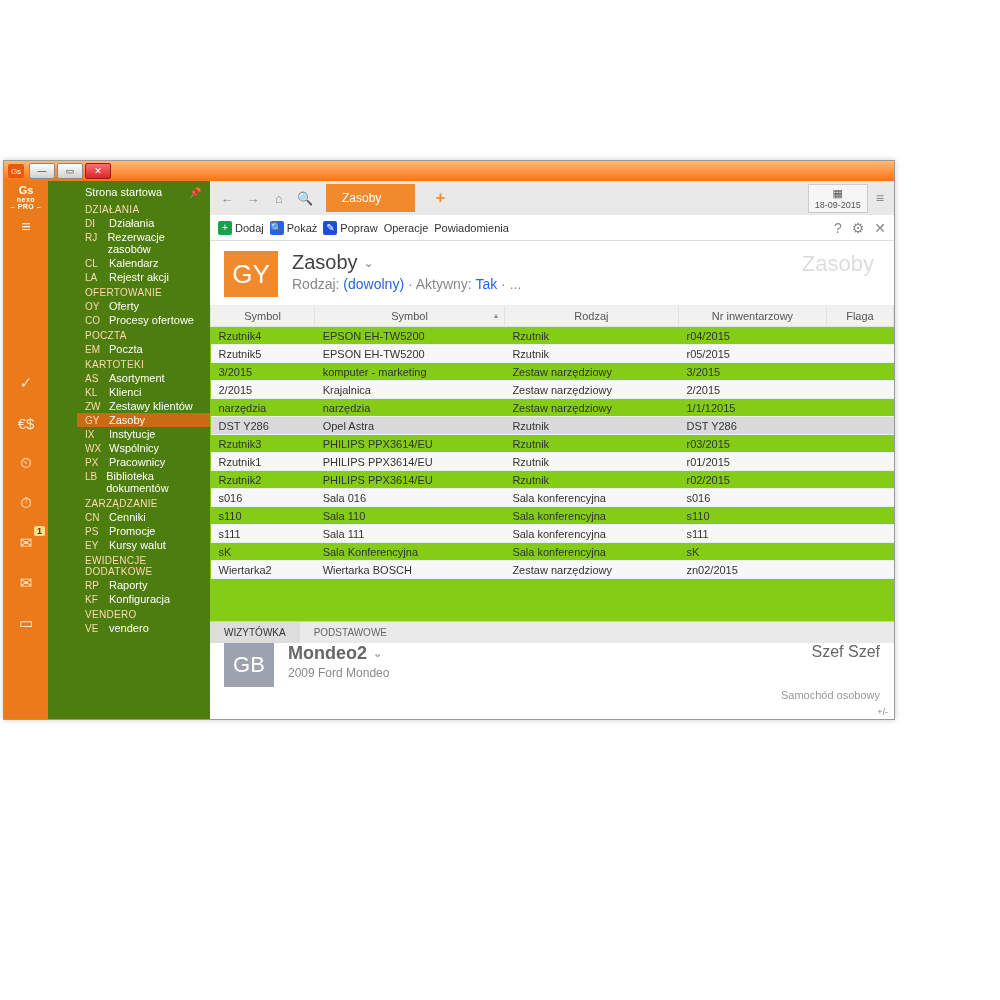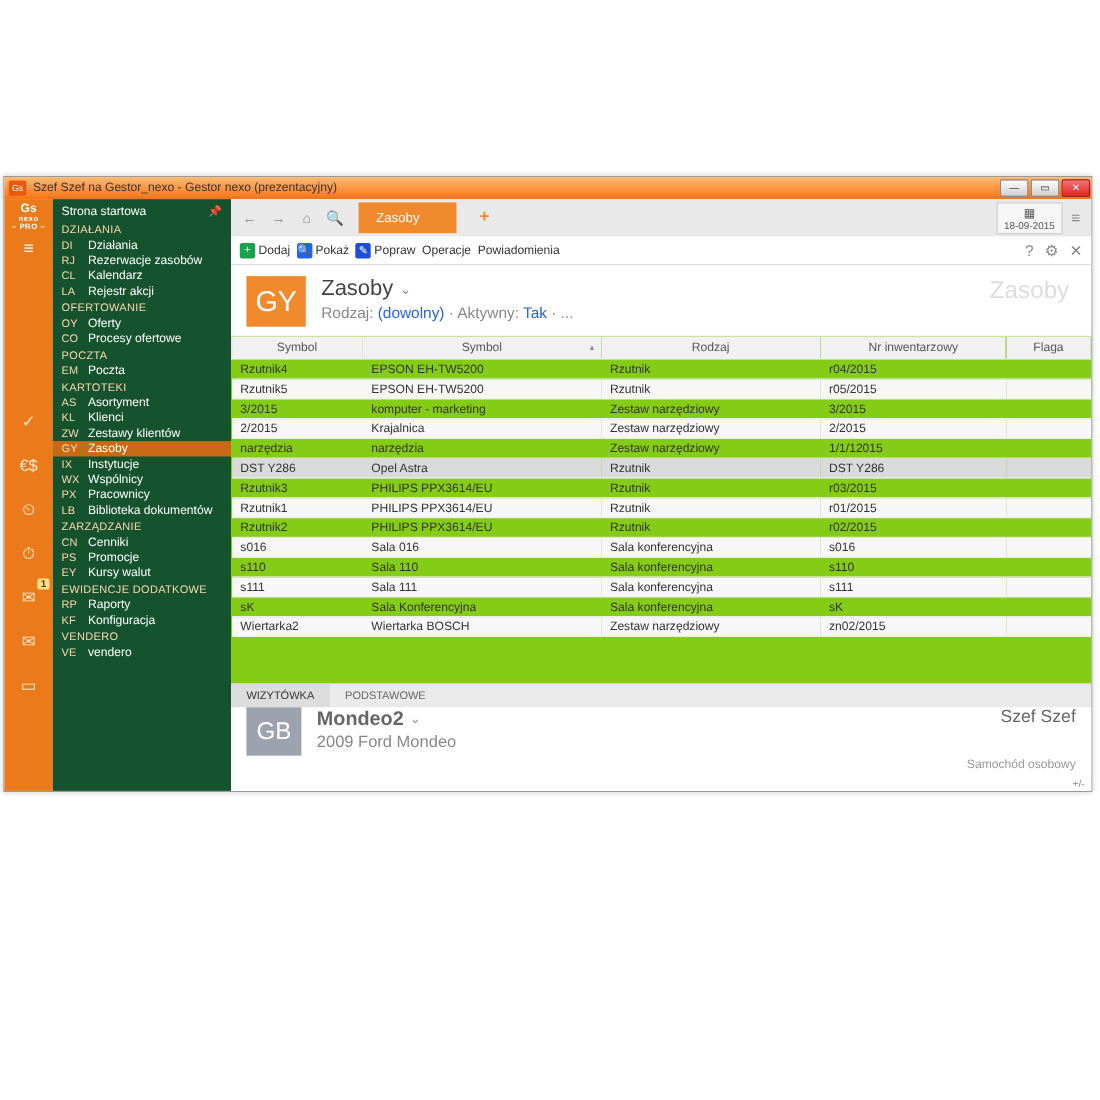--- a/index.html
+++ b/index.html
@@ -1,37 +1,37 @@
 <!DOCTYPE html>
 <html><head>
 <meta charset="utf-8">
 <style>
   * { box-sizing: border-box; margin: 0; padding: 0; }
   html, body { width: 1000px; height: 1000px; font-family: "Segoe UI", Tahoma, sans-serif; font-size: 11px; background: #fff; }
   .canvas { width: 1000px; height: 1000px; background: #fff; position: relative; }
-  .window { position: absolute; left: 3px; top: 160px; width: 990px; height: 560px; border: 1px solid #999; box-shadow: 0 0 6px rgba(0,0,0,0.2); display: flex; flex-direction: column; }
+  .window { position: absolute; left: 3px; top: 160px; width: 892px; height: 560px; border: 1px solid #999; box-shadow: 0 0 6px rgba(0,0,0,0.2); display: flex; flex-direction: column; }
   
   .titlebar { height: 20px; background: linear-gradient(#fdba74,#f97316); display: flex; align-items: center; color: #5a2a00; font-size: 11px; }
   .titlebar .appicon { width: 16px; height: 14px; background: #ea580c; color:#fff; font-size:8px; display:flex;align-items:center;justify-content:center; margin: 0 4px; border-radius:2px;}
   .titlebar .title { flex: 1; padding-left: 2px; color:#333; }
   .titlebar .winbtns { display:flex; }
   .titlebar .winbtn { width: 26px; height: 16px; margin: 1px 1px; background: linear-gradient(#fefefe,#d0d0d0); border:1px solid #888; border-radius:2px; display:flex;align-items:center;justify-content:center; font-size:9px; color:#333;}
   .titlebar .winbtn.close { background: linear-gradient(#f87171,#dc2626); color:#fff; border-color:#991b1b;}
   
   .body { flex:1; display:flex; min-height:0; }
   
   .rail { width: 44px; background: #ea7a1a; display:flex; flex-direction:column; align-items:center; padding-top:4px; color:#fff; }
   .rail .logo { font-size:11px; font-weight:bold; text-align:center; line-height:1; margin-bottom:2px;}
   .rail .logo small{ display:block; font-size:7px; letter-spacing:0.5px;}
   .rail .burger { margin-top:6px; font-size:16px; }
   .rail .spacer { flex-grow:0; height:120px;}
   .rail .ic { width:26px;height:26px; margin-top:14px; display:flex;align-items:center;justify-content:center; font-size:15px; color:#ffe6cc; position:relative;}
   .rail .badge{ position:absolute; top:-4px; right:-6px; background:#ffe08a; color:#5a3a00; font-size:9px; padding:0 3px; border-radius:2px; font-weight:bold;}
   
-  .sidebar { width: 162px; background:#14532d; color:#fff; font-size:11px; overflow:hidden; padding-top:2px;}
+  .sidebar { width: 162px; background:#4d7c0f; color:#fff; font-size:11px; overflow:hidden; padding-top:2px;padding-left:29px;}
   .sidebar .home { padding:3px 8px; color:#fff; display:flex; justify-content:space-between; align-items:center;}
   .sidebar .home .pin{ font-size:10px;color:#ffe6cc;}
   .sidebar .cat { padding:3px 8px 1px; color:#ffd9b3; font-size:10px; letter-spacing:0.3px;}
   .sidebar .item { padding:1px 8px 1px 8px; display:flex; gap:6px; align-items:baseline; cursor:pointer; color:#fff;}
   .sidebar .item .pf{ width:18px; color:#ffd9b3; font-size:10px;}
   .sidebar .item.active{ background:#c96a14;}
   
   .main { flex:1; display:flex; flex-direction:column; background:#f3f3f3; min-width:0;}
   .tabbar { height:34px; background:#e9e9e9; display:flex; align-items:center; padding:0 6px; gap:4px;}
   .tbtn { width:22px;height:22px; display:flex;align-items:center;justify-content:center; color:#888; font-size:13px; cursor:pointer;}
@@ -67,35 +67,34 @@
   
   .detailtabs{ background:#eaeaea; border-top:1px solid #ccc; display:flex; font-size:10px;}
   .detailtabs .dt{ padding:5px 14px; color:#666; cursor:pointer;}
   .detailtabs .dt.active{ background:#ddd; color:#333;}
   
   .detail{ background:#fff; padding:0 14px 6px; display:flex; gap:14px; align-items:flex-start;}
   .detail .tile2{ width:50px;height:44px; background:#9ca3af; color:#fff; display:flex;align-items:center;justify-content:center; font-size:22px;}
   .detail .db{ display:flex; flex-direction:column;}
   .detail h2{ font-size:18px; font-weight:700; color:#666; display:flex; gap:6px; align-items:center;}
   .detail h2 .chev{font-size:11px;color:#aaa;}
-  .detail .dsub{ font-size:15px; color:#888; margin-top:2px;}
+  .detail .dsub{ font-size:12px; color:#888; margin-top:2px;}
   .detail .owner{ margin-left:auto; text-align:right;}
   .detail .owner .o1{ font-size:16px; color:#666;}
   .detail .owner .o2{ font-size:11px; color:#999;margin-top:28px;}
   .pm{ text-align:right; font-size:9px; color:#888; padding:0 6px 2px; background:#fff;}
 </style>
 </head>
 <body>
 <div class="canvas">
 
 <div class="window">
 
   <div class="titlebar">
     <div class="appicon">Gs</div>
-    <div class="title">Szef Szef na Gestor_nexo - Gestor nexo (prezentacyjny)</div>
     <div class="winbtns">
       <div class="winbtn">—</div>
       <div class="winbtn">▭</div>
       <div class="winbtn close">✕</div>
     </div>
   </div>
 
   <div class="body">
 
     <div class="rail">

